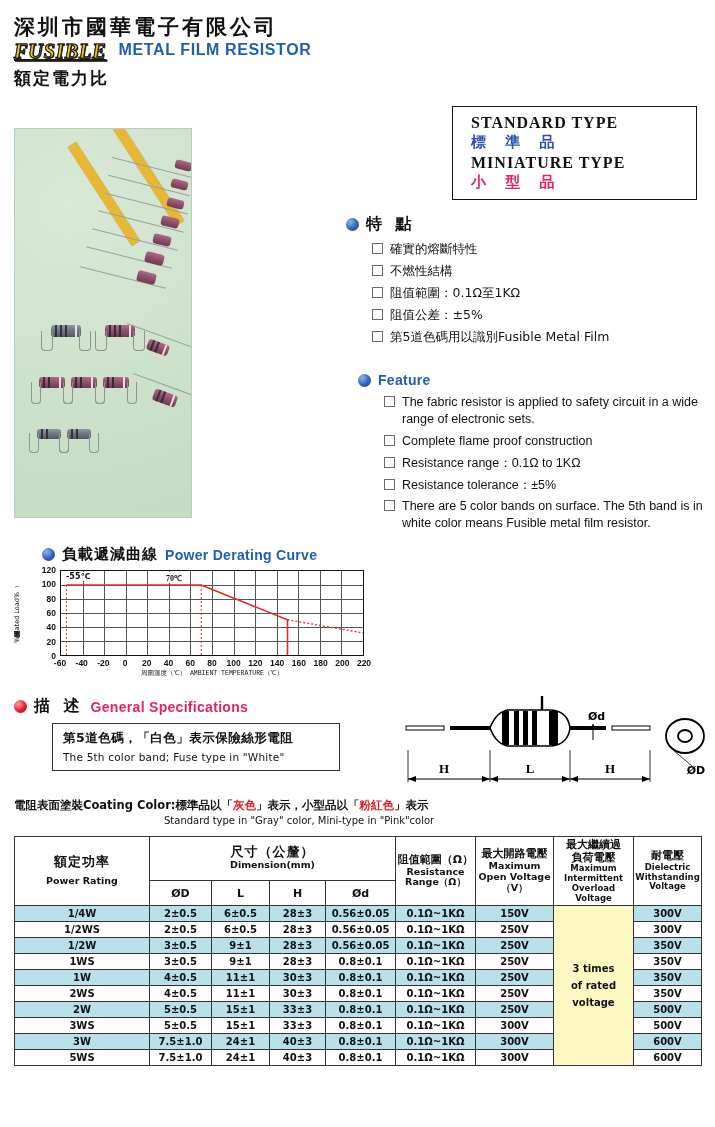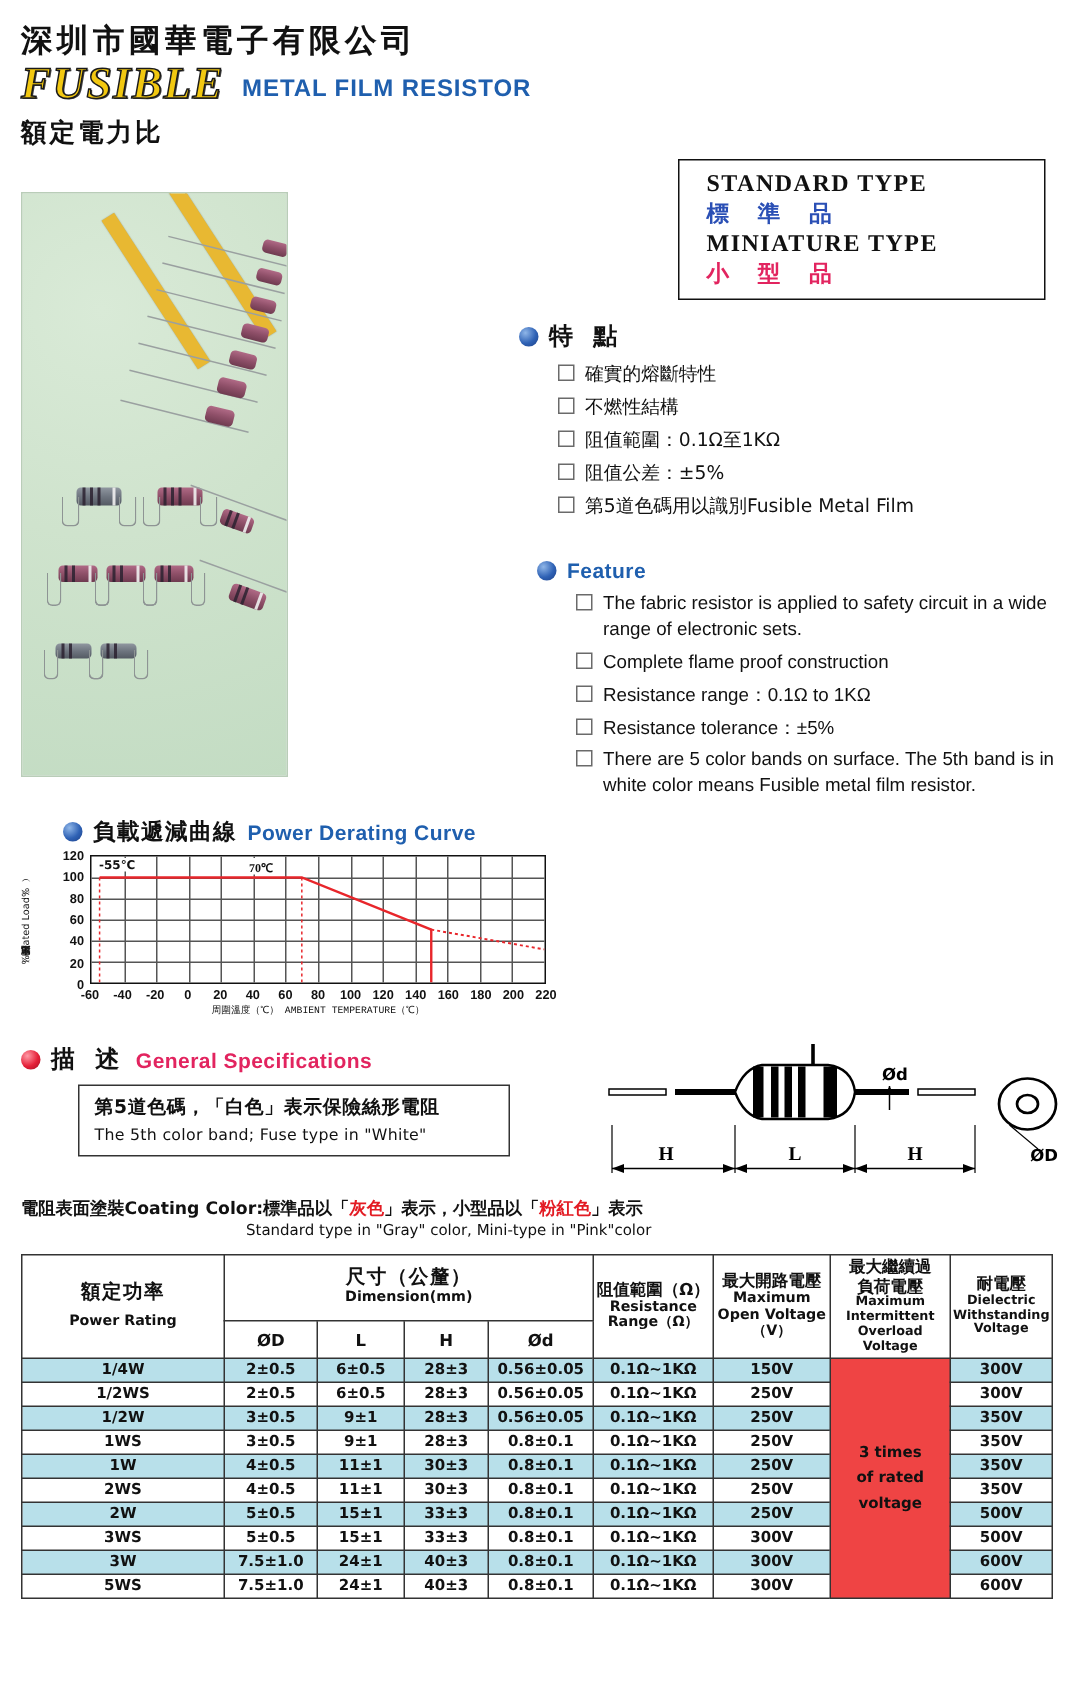--- a/index.html
+++ b/index.html
@@ -16,26 +16,27 @@
   
   .hdr { position:absolute; left:14px; top:16px; width:430px; }
   .company {
     font-family:"DejaVu Sans", sans-serif;
     font-size:21px; font-weight:700; letter-spacing:3px;
     color:#111; line-height:1.1;
   }
   .logoline { display:flex; align-items:flex-end; gap:12px; margin-top:2px; }
   .fusible {
     font-family:"Liberation Serif", serif;
-    font-size:30px; font-weight:700; font-style:italic;
+    font-size:20px; font-weight:700; font-style:italic;
     letter-spacing:1px;
     color:#f2c811;
     -webkit-text-stroke:1px #1a1a1a;
     text-shadow:1px 1px 0 #444;
     line-height:1;
+    text-decoration:underline;
   }
   .mfr {
     font-size:16px; font-weight:700; letter-spacing:0.6px;
     color:#1f5fae; line-height:1; padding-bottom:3px;
   }
   .cn-sub {
     font-family:"DejaVu Sans", sans-serif;
     font-size:17px; font-weight:700; letter-spacing:2px;
     margin-top:6px; color:#111;
   }
@@ -594,21 +595,21 @@
     </thead>
     <tbody>
         <tr class="alt">
           <td class="pw">1/4W</td>
           <td>2±0.5</td>
           <td>6±0.5</td>
           <td>28±3</td>
           <td>0.56±0.05</td>
           <td>0.1Ω~1KΩ</td>
           <td>150V</td>
-          <td rowspan="10" class="span3x" style="background: #ef4444;">
+          <td rowspan="10" class="span3x" style="background: #fef9c3;">
             <div>3  times</div>
             <div>of rated</div>
             <div>voltage</div>
           </td>
           <td>300V</td>
         </tr>
         <tr>
           <td class="pw">1/2WS</td>
           <td>2±0.5</td>
           <td>6±0.5</td>

